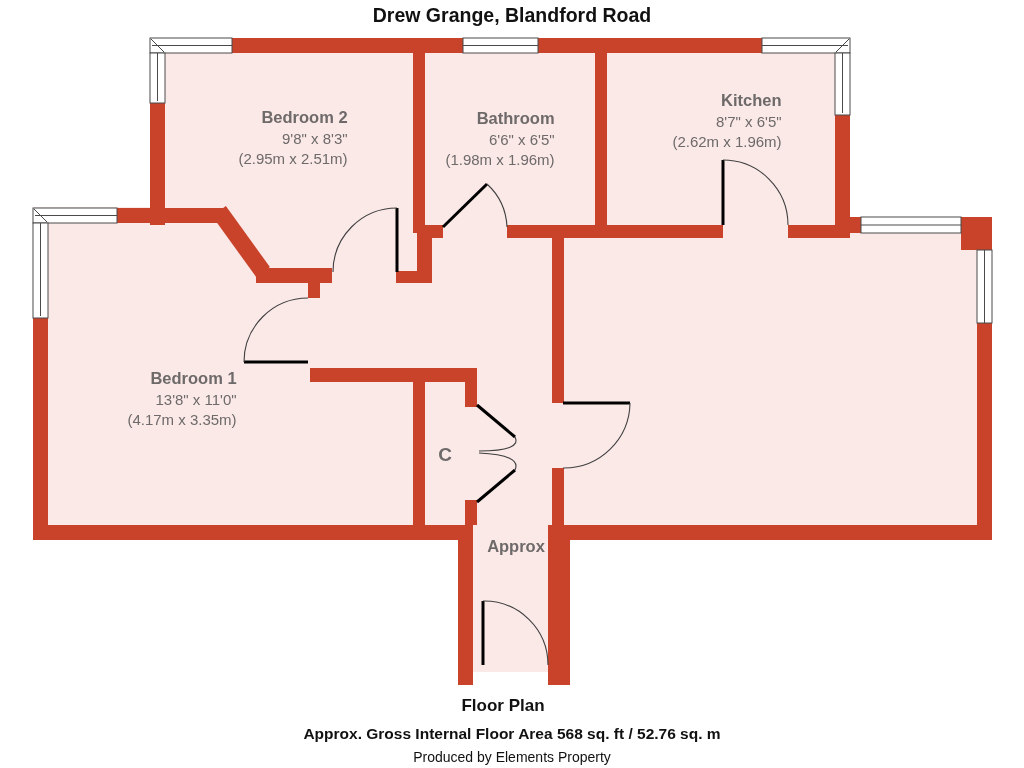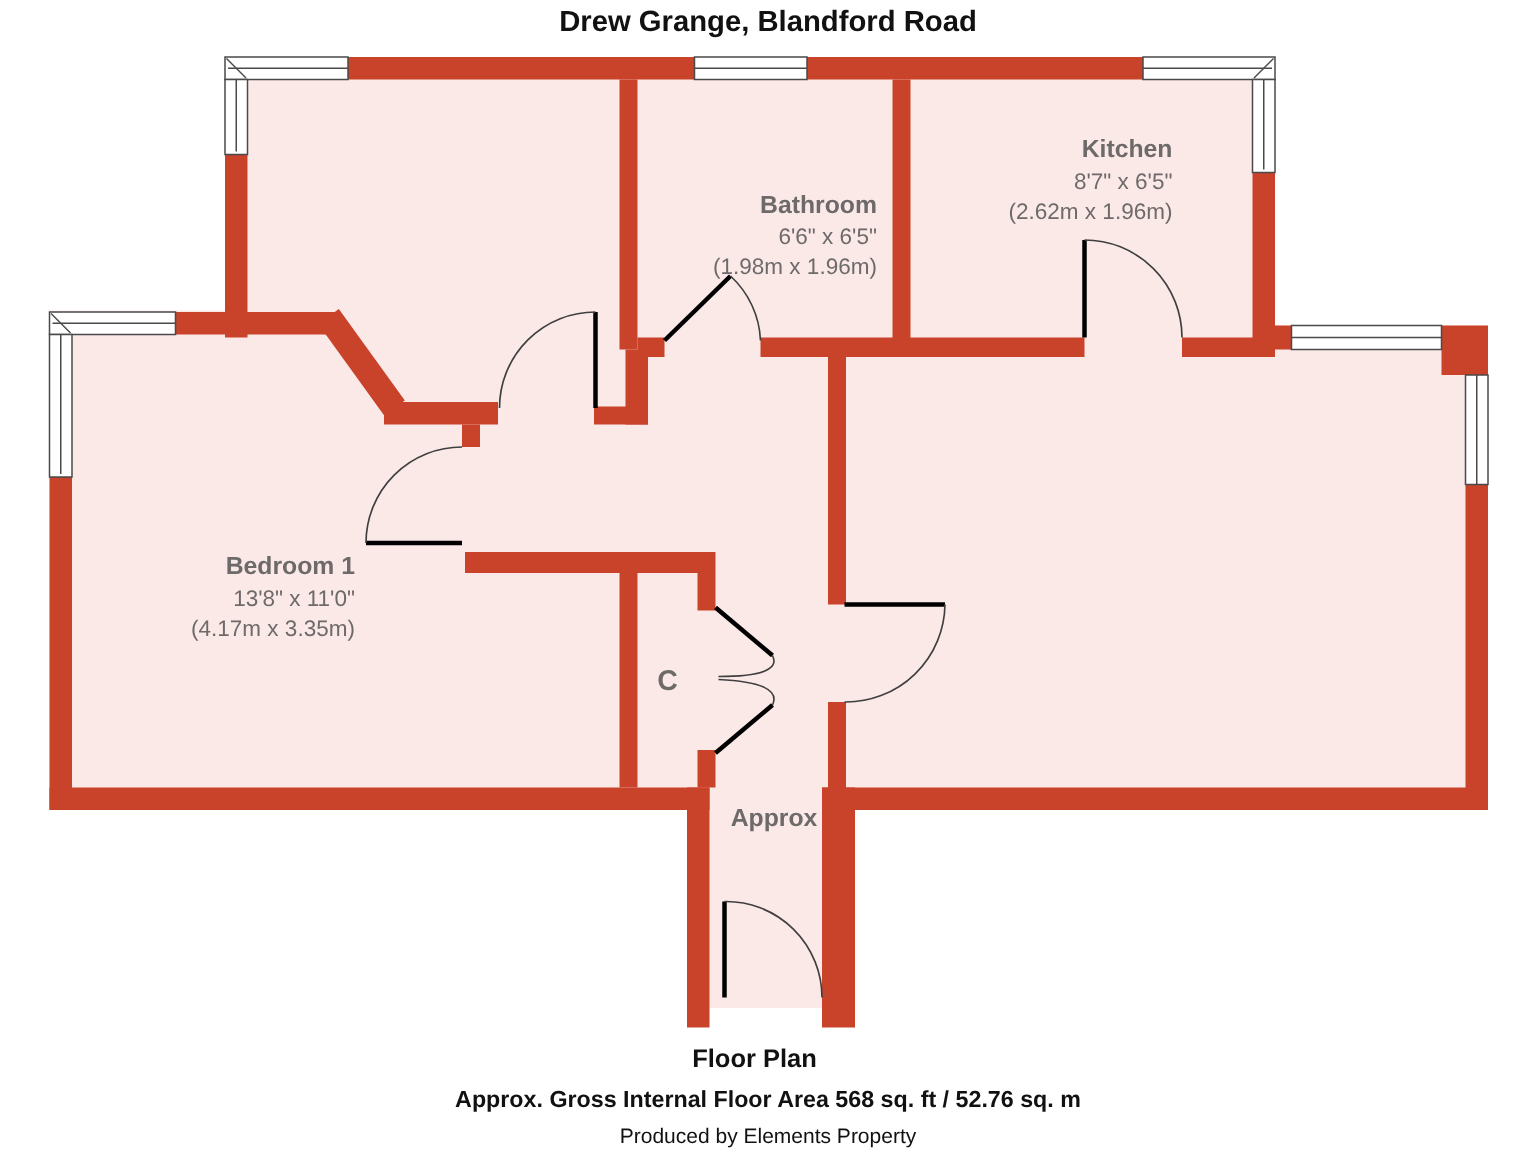--- a/index.html
+++ b/index.html
@@ -142,22 +142,27 @@
       <line class="leaf" x1="477" y1="502" x2="515" y2="470"></line>
       <path class="swing" d="M 515,470 Q 522,455 479,453"></path>
 
       <line class="leaf" x1="483" y1="665" x2="483" y2="601"></line>
       <path class="swing" d="M 483,601 A 64,64 0 0 1 548,665"></path>
     </g>
   </svg>
 
   <div class="title">Drew Grange, Blandford Road</div>
 
+  <div class="lbl" style="left:293px;top:138px;">
+    <div class="room-name">Bedroom 2</div>
+    <div class="room-dims">9'8" x 8'3"</div>
+    <div class="room-dims">(2.95m x 2.51m)</div>
+  </div>
 
-  <div class="lbl" style="left:530px;top:139px;margin-top:19px;">
+  <div class="lbl" style="left:500px;top:139px;">
     <div class="room-name">Bathroom</div>
     <div class="room-dims">6'6" x 6'5"</div>
     <div class="room-dims">(1.98m x 1.96m)</div>
   </div>
 
   <div class="lbl" style="left:727px;top:121px;">
     <div class="room-name">Kitchen</div>
     <div class="room-dims">8'7" x 6'5"</div>
     <div class="room-dims">(2.62m x 1.96m)</div>
   </div>

